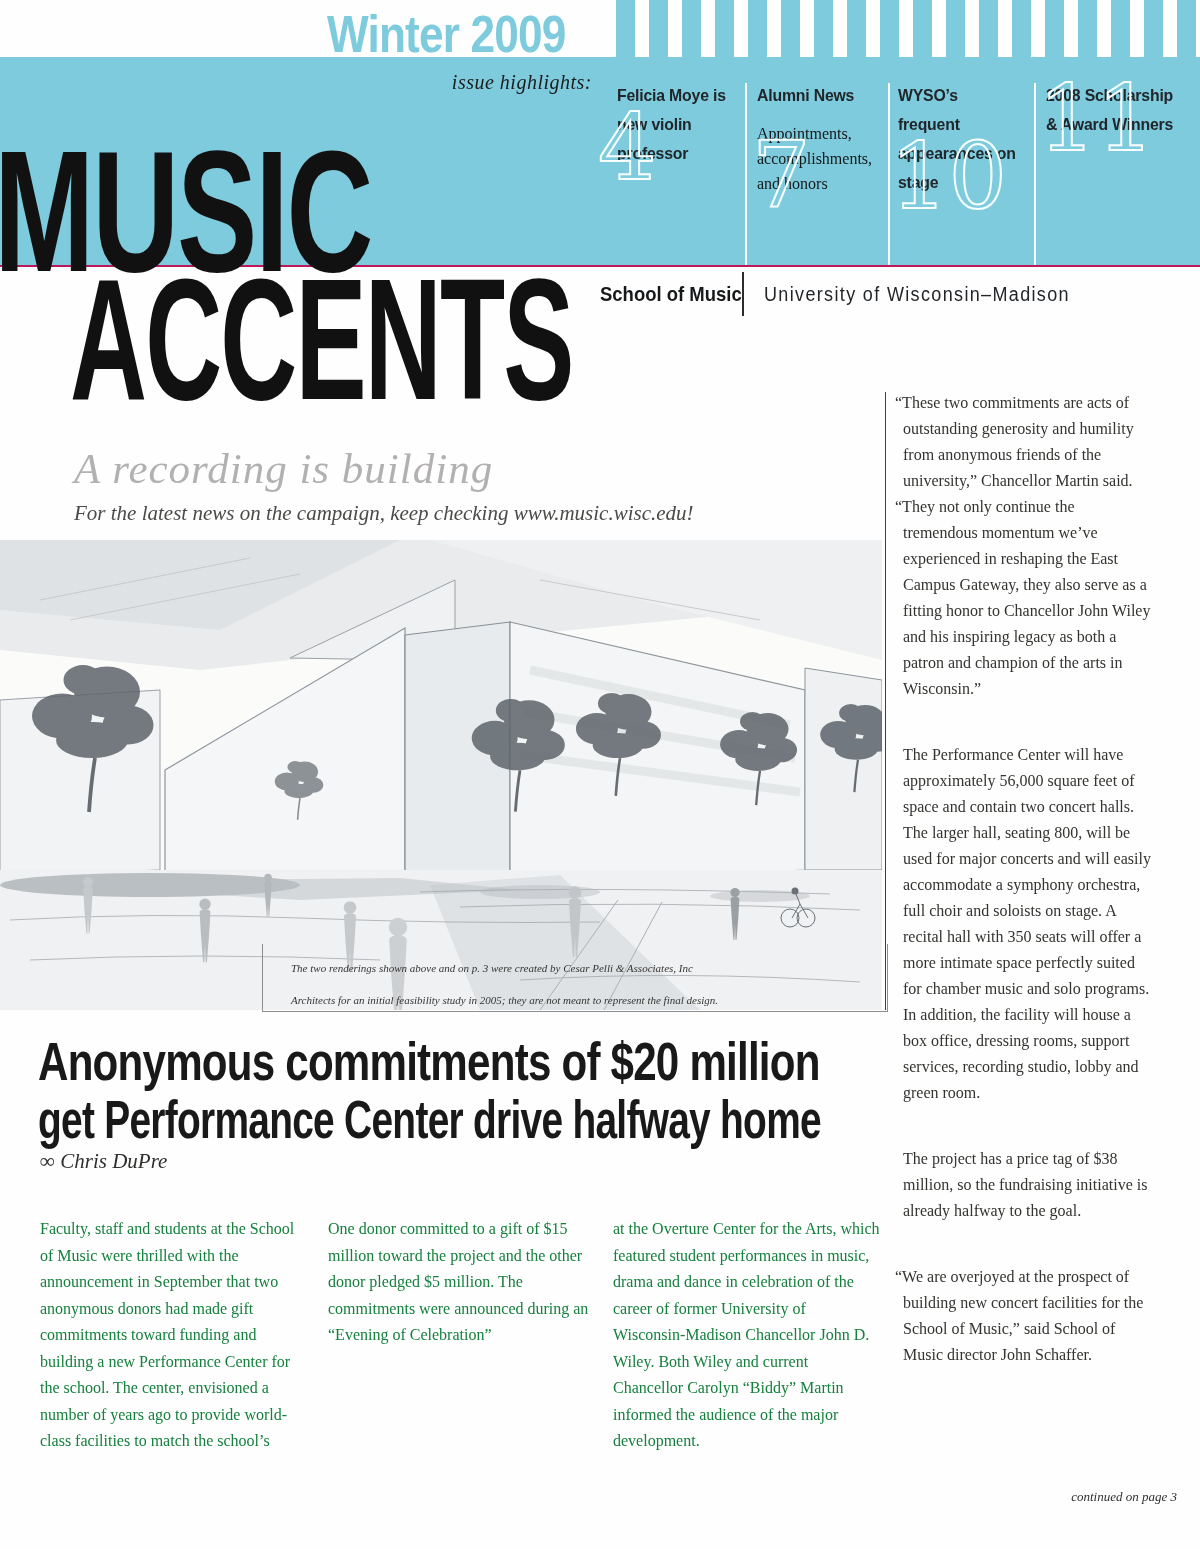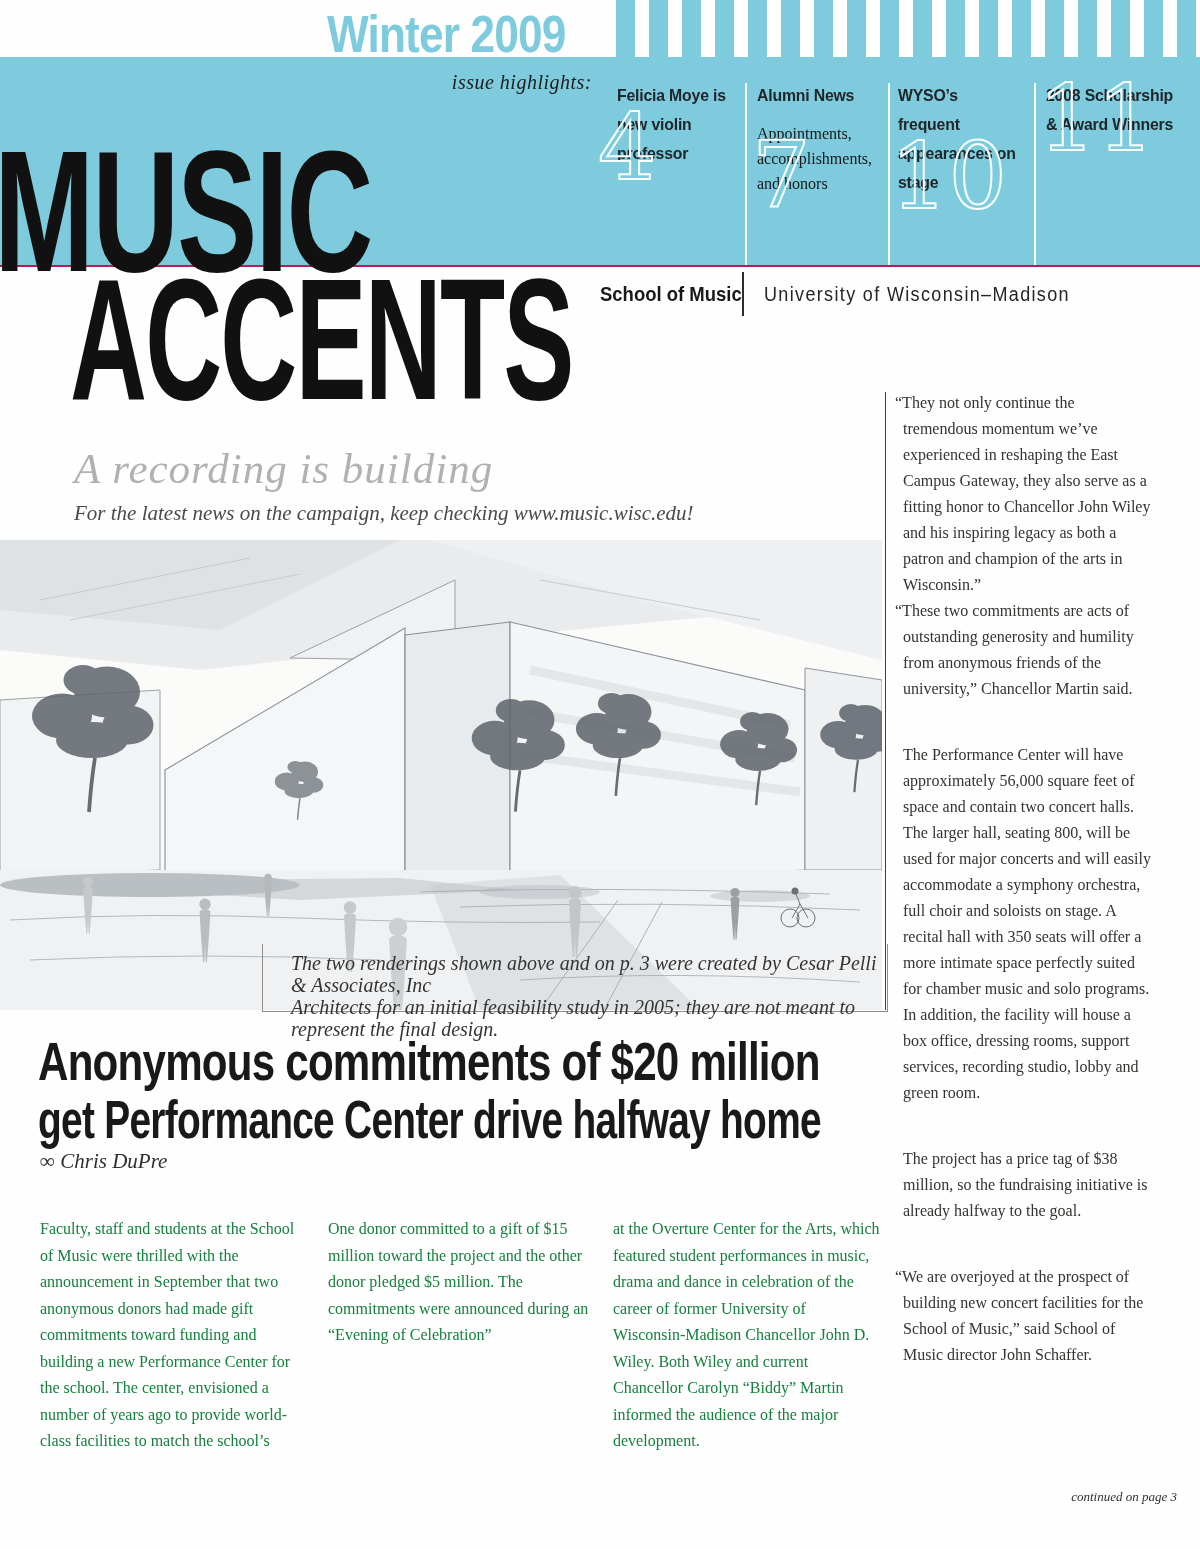--- a/index.html
+++ b/index.html
@@ -44,21 +44,21 @@
   .crescendo{position:absolute;left:74px;top:447px;font-style:italic;font-size:43px;line-height:1;
              color:#b2b0b0;letter-spacing:1px;}
   .crescendo-sub{position:absolute;left:74px;top:503px;font-style:italic;font-size:21px;line-height:1;
                  color:#4a4a48;}
 
   
   .sketch{position:absolute;left:0;top:540px;width:882px;height:470px;}
   .sketch svg{display:block;width:100%;height:100%;}
   .caption-box{position:absolute;left:262px;top:944px;width:626px;height:68px;
                border:1px solid #8d8d8d;border-top:none;box-sizing:border-box;}
-  .caption-box .cap{margin-left:28px;font-style:italic;font-size:20px;line-height:22px;color:#343432;}
+  .caption-box .cap{margin-left:28px;font-style:italic;font-size:11px;line-height:32px;color:#343432;}
   .caption-box .cap.first{margin-top:8px;}
 
   
   .headline{position:absolute;left:38px;font-family:"Liberation Sans",sans-serif;font-weight:bold;
             font-size:54px;line-height:1;color:#191919;letter-spacing:-1px;
             transform-origin:left top;white-space:nowrap;}
   .h1a{top:1034px;transform:scaleX(.78);}
   .h1b{top:1092px;transform:scaleX(.72);}
   .byline{position:absolute;left:40px;top:1151px;font-style:italic;font-size:21px;line-height:1;color:#2f2f2d;}
 
@@ -194,21 +194,21 @@
   </div>
   <div class="bodycol bc2">
     <p>One donor committed to a gift of $15 million toward the project and the other donor pledged $5 million. The commitments were announced during an “Evening of Celebration”</p>
   </div>
   <div class="bodycol bc3">
     <p>at the Overture Center for the Arts, which featured student performances in music, drama and dance in celebration of the career of former University of Wisconsin-Madison Chancellor John D. Wiley. Both Wiley and current Chancellor Carolyn “Biddy” Martin informed the audience of the major development.</p>
   </div>
 
   <div class="sidebar-rule"></div>
   <div class="sidebar">
+    <p class="hang">“These two commitments are acts of outstanding generosity and humility from anonymous friends of the university,” Chancellor Martin said.</p>
     <p class="hang">“They not only continue the tremendous momentum we’ve experienced in reshaping the East Campus Gateway, they also serve as a fitting honor to Chancellor John Wiley and his inspiring legacy as both a patron and champion of the arts in Wisconsin.”</p>
-    <p class="hang">“These two commitments are acts of outstanding generosity and humility from anonymous friends of the university,” Chancellor Martin said.</p>
     <p class="gap">The Performance Center will have approximately 56,000 square feet of space and contain two concert halls. The larger hall, seating 800, will be used for major concerts and will easily accommodate a symphony orchestra, full choir and soloists on stage. A recital hall with 350 seats will offer a more intimate space perfectly suited for chamber music and solo programs. In addition, the facility will house a box office, dressing rooms, support services, recording studio, lobby and green room.</p>
     <p class="gap">The project has a price tag of $38 million, so the fundraising initiative is already halfway to the goal.</p>
     <p class="gap hang">“We are overjoyed at the prospect of building new concert facilities for the School of Music,” said School of Music director John Schaffer.</p>
   </div>
   <div class="continued">continued on page 3</div>
 
 </div>
 
 </body></html>

